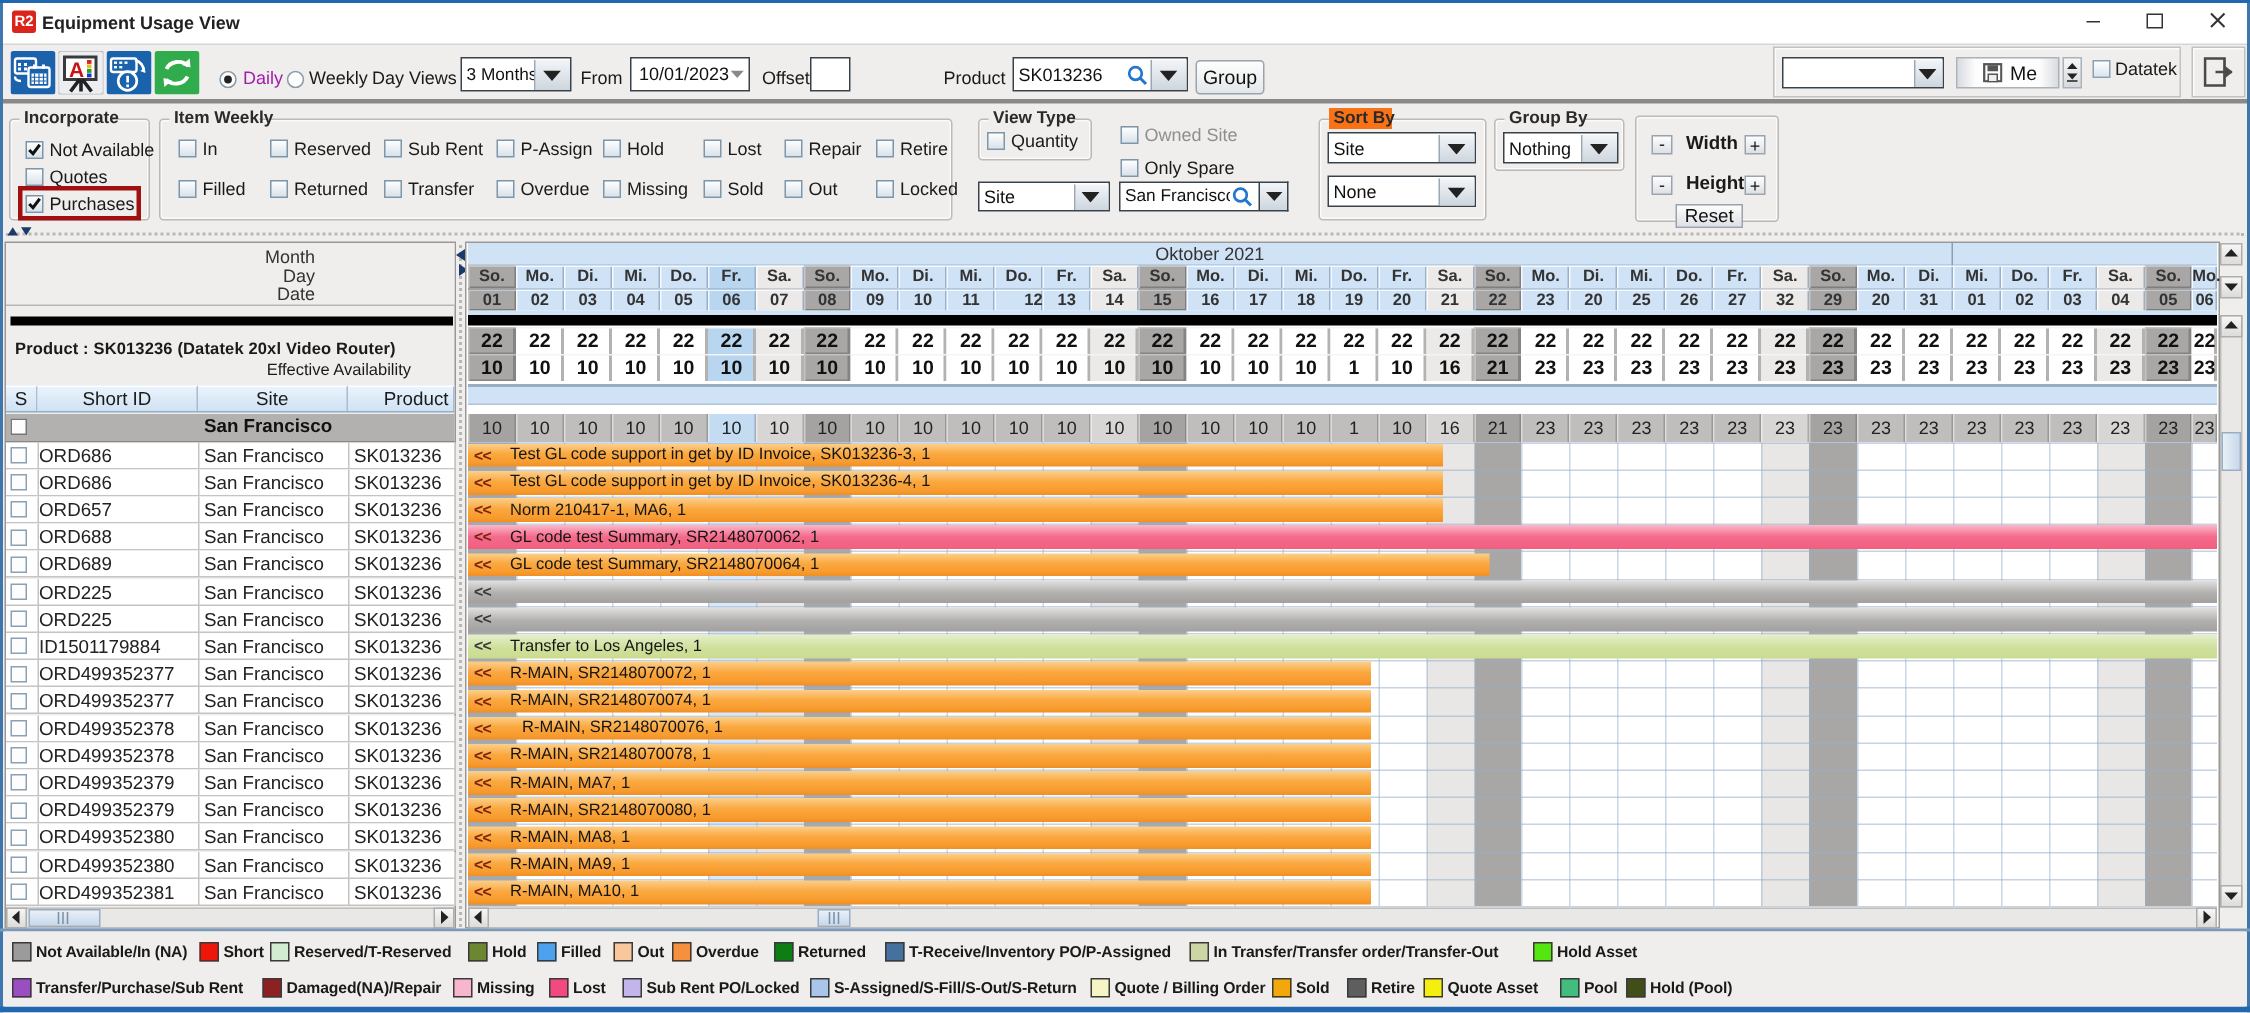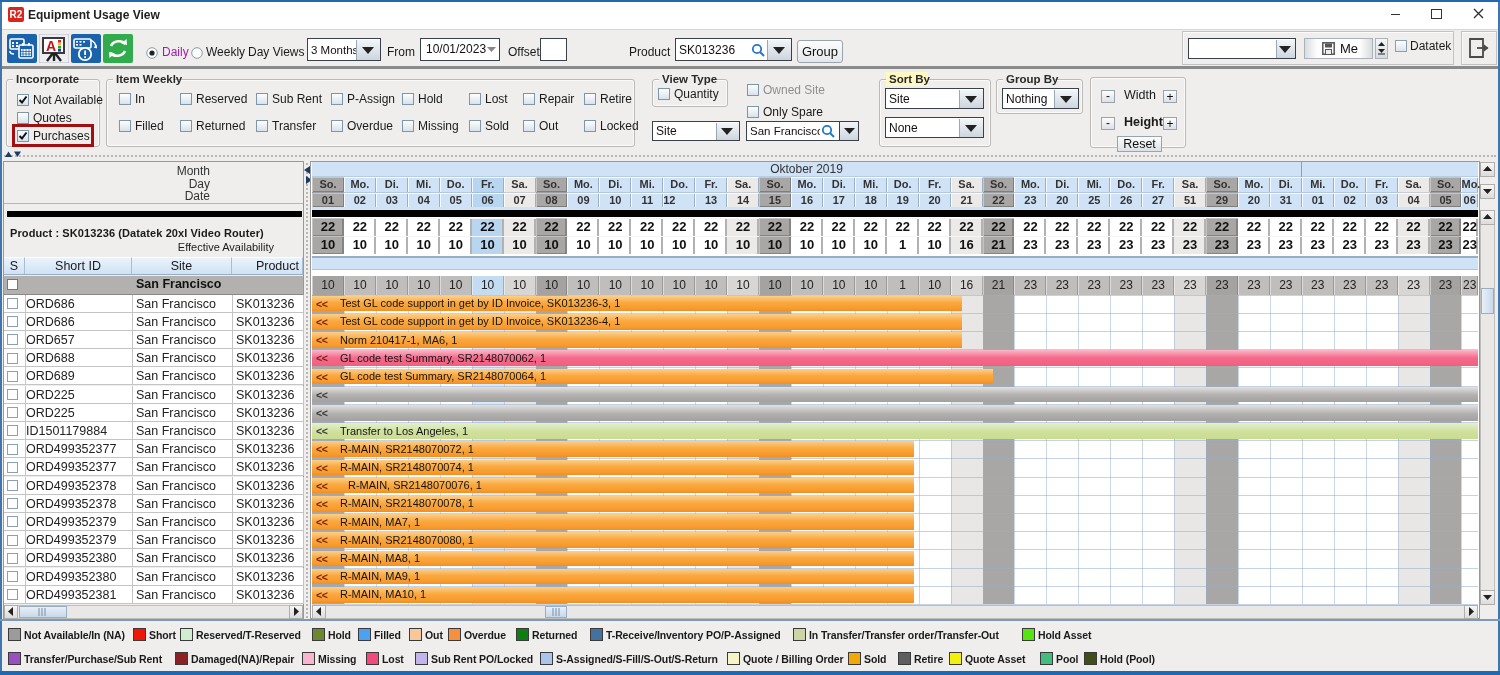--- a/index.html
+++ b/index.html
@@ -195,21 +195,21 @@
 <div class="abs" style="left:750px;top:122.5px;width:70px;height:17px;font-size:11.5px;color:#111;line-height:17px;overflow:hidden;white-space:nowrap;">San Francisco</div>
 <svg class="abs" style="left:821px;top:124px;" width="14" height="14">
     <circle cx="6" cy="6" r="4.2" fill="none" stroke="#2277cc" stroke-width="1.8"></circle>
     <path d="M9 9 L13 13" stroke="#2277cc" stroke-width="2"></path>
   </svg>
 <div class="abs" style="left:840px;top:121px;width:19px;height:20px;background:linear-gradient(#f2f5f8,#cdd6de);border-left:1px solid #9aa8b4;border:1.5px solid #39424b;border-left:none;"></div>
 <svg class="abs" style="left:844px;top:128px;" width="11" height="6">
     <path d="M0 0 h11 l-5.5 6 z" fill="#222"></path>
   </svg>
 <div class="abs" style="left:879px;top:79px;width:112px;height:68px;border:1px solid #bcbab8;box-shadow:inset 0 0 0 1px #fbfaf9;border-radius:3px;"></div>
-<div class="abs" style="left:886px;top:72px;width:42px;height:14px;background:#fef9c3;font-size:11.5px;font-weight:bold;color:#2a2a2a;line-height:14px;padding-left:3px;white-space:nowrap;">Sort By</div>
+<div class="abs" style="left:886px;top:72px;width:42px;height:14px;background:#f97316;font-size:11.5px;font-weight:bold;color:#2a2a2a;line-height:14px;padding-left:3px;white-space:nowrap;">Sort By</div>
 <div class="abs" style="left:885px;top:88px;width:99px;height:21px;background:#fff;border:1.5px solid #39424b;"></div>
 <div class="abs" style="left:889px;top:89.5px;width:70px;height:18px;font-size:12px;color:#111;line-height:18px;overflow:hidden;white-space:nowrap;">Site</div>
 <div class="abs" style="left:958.5px;top:89.5px;width:24px;height:18px;background:linear-gradient(#f2f5f8,#cdd6de);border-left:1px solid #9aa8b4;"></div>
 <svg class="abs" style="left:964.5px;top:95.5px;" width="12" height="7">
     <path d="M0 0 h12 l-6 7 z" fill="#222"></path>
   </svg>
 <div class="abs" style="left:885px;top:117px;width:99px;height:21px;background:#fff;border:1.5px solid #39424b;"></div>
 <div class="abs" style="left:889px;top:118.5px;width:70px;height:18px;font-size:12px;color:#111;line-height:18px;overflow:hidden;white-space:nowrap;">None</div>
 <div class="abs" style="left:958.5px;top:118.5px;width:24px;height:18px;background:linear-gradient(#f2f5f8,#cdd6de);border-left:1px solid #9aa8b4;"></div>
 <svg class="abs" style="left:964.5px;top:124.5px;" width="12" height="7">
@@ -218,21 +218,21 @@
 <div class="abs" style="left:996px;top:79px;width:87px;height:35px;border:1px solid #bcbab8;box-shadow:inset 0 0 0 1px #fbfaf9;border-radius:3px;"></div>
 <div class="abs" style="left:1003px;top:72px;width:52px;height:14px;background:#efeeed;font-size:11.5px;font-weight:bold;color:#2a2a2a;line-height:14px;padding-left:3px;white-space:nowrap;">Group By</div>
 <div class="abs" style="left:1002px;top:88px;width:77px;height:21px;background:#fff;border:1.5px solid #39424b;"></div>
 <div class="abs" style="left:1006px;top:89.5px;width:48px;height:18px;font-size:12px;color:#111;line-height:18px;overflow:hidden;white-space:nowrap;">Nothing</div>
 <div class="abs" style="left:1053.5px;top:89.5px;width:24px;height:18px;background:linear-gradient(#f2f5f8,#cdd6de);border-left:1px solid #9aa8b4;"></div>
 <svg class="abs" style="left:1059.5px;top:95.5px;" width="12" height="7">
     <path d="M0 0 h12 l-6 7 z" fill="#222"></path>
   </svg>
 <div class="abs" style="left:1090px;top:77px;width:96px;height:71px;border:1px solid #bcbab8;box-shadow:inset 0 0 0 1px #fbfaf9;border-radius:3px;"></div>
 <div class="abs" style="left:1101px;top:90px;width:14px;height:13px;background:linear-gradient(#fdfdfd,#dde1e5);border:1px solid #9aa4ae;font-size:12px;text-align:center;color:#111;line-height:11px;">-</div>
-<div class="abs" style="left:1124px;top:88px;width:34px;height:15px;font-size:12.5px;font-weight:normal;color:#1a1a1a;white-space:nowrap;">Width</div>
+<div class="abs" style="left:1124px;top:88px;width:34px;height:15px;font-size:12.5px;font-weight:bold;color:#1a1a1a;white-space:nowrap;">Width</div>
 <div class="abs" style="left:1163px;top:90px;width:14px;height:13px;background:linear-gradient(#fdfdfd,#dde1e5);border:1px solid #9aa4ae;font-size:12px;text-align:center;color:#111;line-height:12px;">+</div>
 <div class="abs" style="left:1101px;top:117px;width:14px;height:13px;background:linear-gradient(#fdfdfd,#dde1e5);border:1px solid #9aa4ae;font-size:12px;text-align:center;color:#111;line-height:11px;">-</div>
 <div class="abs" style="left:1124px;top:115px;width:38px;height:15px;font-size:12.5px;font-weight:bold;color:#1a1a1a;white-space:nowrap;">Height</div>
 <div class="abs" style="left:1163px;top:117px;width:14px;height:13px;background:linear-gradient(#fdfdfd,#dde1e5);border:1px solid #9aa4ae;font-size:12px;text-align:center;color:#111;line-height:12px;">+</div>
 <div class="abs" style="left:1117px;top:136px;width:45px;height:16px;background:linear-gradient(#fdfdfd,#dde1e5);border:1px solid #9aa4ae;font-size:12.5px;text-align:center;color:#111;line-height:14px;">Reset</div>
 <div class="abs" style="left:4px;top:155px;width:1492px;height:0;border-top:2px dotted #b9b7b5;"></div>
 <svg class="abs" style="left:5px;top:151px;" width="18" height="7">
     <path d="M0 6 L3.5 0.5 L7 6 z" fill="#1a3a6a"></path>
     <path d="M9 0.5 L16 0.5 L12.5 6 z" fill="#1a3a6a"></path>
   </svg>
@@ -419,21 +419,21 @@
 <svg class="abs" style="left:38px;top:607.5px;" width="8" height="8">
     <path d="M1 0 v8 M4 0 v8 M7 0 v8" stroke="#7a8ea4"></path>
   </svg>
 <div class="abs" style="left:306px;top:163px;width:0;height:455px;border-left:2px dotted #b9b7b5;"></div>
 <svg class="abs" style="left:304px;top:166px;" width="8" height="18">
     <path d="M6 0 L0 4 L6 8 z" fill="#1a3a6a"></path>
     <path d="M2 10 L8 14 L2 18 z" fill="#1a3a6a"></path>
   </svg>
 <div class="abs" style="left:310px;top:161px;width:1170px;height:458px;background:#fff;border:1px solid #9a9896;"></div>
 <div class="abs" style="left:312px;top:162px;width:1166px;height:15px;background:#cfe2f6;border-bottom:1px solid #b8cce2;"></div>
-<div class="abs" style="left:312px;top:162px;width:989px;height:15px;font-size:12px;color:#333;text-align:center;line-height:15px;">Oktober 2019</div>
+<div class="abs" style="left:312px;top:162px;width:989px;height:15px;font-size:12px;color:#333;text-align:center;line-height:15px;">Oktober 2021</div>
 <div class="abs" style="left:1301px;top:162px;width:1px;height:15px;background:#8aa0b8;"></div>
 <div class="abs" style="left:312px;top:177px;width:31.93px;height:15px;background:#a9a7a5;box-shadow:inset 1px 1px 0 #c8c6c4,inset -1px -1px 0 #807e7c;font-size:11px;color:#333;text-align:center;line-height:15px;font-weight:bold;">So.</div>
 <div class="abs" style="left:312px;top:192px;width:31.93px;height:15px;background:#a9a7a5;box-shadow:inset 1px 1px 0 #c8c6c4,inset -1px -1px 0 #807e7c;font-size:11px;color:#333;text-align:center;line-height:15px;font-weight:bold;border-top:1px solid rgba(130,150,170,.35);">01</div>
 <div class="abs" style="left:343.93px;top:177px;width:31.93px;height:15px;background:#cfe2f6;box-shadow:inset 1px 1px 0 rgba(255,255,255,.8),inset -1px 0 0 #9ab0c6;font-size:11px;color:#333;text-align:center;line-height:15px;font-weight:bold;">Mo.</div>
 <div class="abs" style="left:343.93px;top:192px;width:31.93px;height:15px;background:#cfe2f6;box-shadow:inset 1px 1px 0 rgba(255,255,255,.8),inset -1px 0 0 #9ab0c6;font-size:11px;color:#333;text-align:center;line-height:15px;font-weight:bold;border-top:1px solid rgba(130,150,170,.35);">02</div>
 <div class="abs" style="left:375.86px;top:177px;width:31.93px;height:15px;background:#cfe2f6;box-shadow:inset 1px 1px 0 rgba(255,255,255,.8),inset -1px 0 0 #9ab0c6;font-size:11px;color:#333;text-align:center;line-height:15px;font-weight:bold;">Di.</div>
 <div class="abs" style="left:375.86px;top:192px;width:31.93px;height:15px;background:#cfe2f6;box-shadow:inset 1px 1px 0 rgba(255,255,255,.8),inset -1px 0 0 #9ab0c6;font-size:11px;color:#333;text-align:center;line-height:15px;font-weight:bold;border-top:1px solid rgba(130,150,170,.35);">03</div>
 <div class="abs" style="left:407.79px;top:177px;width:31.93px;height:15px;background:#cfe2f6;box-shadow:inset 1px 1px 0 rgba(255,255,255,.8),inset -1px 0 0 #9ab0c6;font-size:11px;color:#333;text-align:center;line-height:15px;font-weight:bold;">Mi.</div>
 <div class="abs" style="left:407.79px;top:192px;width:31.93px;height:15px;background:#cfe2f6;box-shadow:inset 1px 1px 0 rgba(255,255,255,.8),inset -1px 0 0 #9ab0c6;font-size:11px;color:#333;text-align:center;line-height:15px;font-weight:bold;border-top:1px solid rgba(130,150,170,.35);">04</div>
 <div class="abs" style="left:439.72px;top:177px;width:31.93px;height:15px;background:#cfe2f6;box-shadow:inset 1px 1px 0 rgba(255,255,255,.8),inset -1px 0 0 #9ab0c6;font-size:11px;color:#333;text-align:center;line-height:15px;font-weight:bold;">Do.</div>
@@ -444,21 +444,21 @@
 <div class="abs" style="left:503.58px;top:192px;width:31.93px;height:15px;background:#eceae8;box-shadow:inset 1px 1px 0 rgba(255,255,255,.8),inset -1px 0 0 #9ab0c6;font-size:11px;color:#333;text-align:center;line-height:15px;font-weight:bold;border-top:1px solid rgba(130,150,170,.35);">07</div>
 <div class="abs" style="left:535.51px;top:177px;width:31.93px;height:15px;background:#a9a7a5;box-shadow:inset 1px 1px 0 #c8c6c4,inset -1px -1px 0 #807e7c;font-size:11px;color:#333;text-align:center;line-height:15px;font-weight:bold;">So.</div>
 <div class="abs" style="left:535.51px;top:192px;width:31.93px;height:15px;background:#a9a7a5;box-shadow:inset 1px 1px 0 #c8c6c4,inset -1px -1px 0 #807e7c;font-size:11px;color:#333;text-align:center;line-height:15px;font-weight:bold;border-top:1px solid rgba(130,150,170,.35);">08</div>
 <div class="abs" style="left:567.44px;top:177px;width:31.93px;height:15px;background:#cfe2f6;box-shadow:inset 1px 1px 0 rgba(255,255,255,.8),inset -1px 0 0 #9ab0c6;font-size:11px;color:#333;text-align:center;line-height:15px;font-weight:bold;">Mo.</div>
 <div class="abs" style="left:567.44px;top:192px;width:31.93px;height:15px;background:#cfe2f6;box-shadow:inset 1px 1px 0 rgba(255,255,255,.8),inset -1px 0 0 #9ab0c6;font-size:11px;color:#333;text-align:center;line-height:15px;font-weight:bold;border-top:1px solid rgba(130,150,170,.35);">09</div>
 <div class="abs" style="left:599.37px;top:177px;width:31.93px;height:15px;background:#cfe2f6;box-shadow:inset 1px 1px 0 rgba(255,255,255,.8),inset -1px 0 0 #9ab0c6;font-size:11px;color:#333;text-align:center;line-height:15px;font-weight:bold;">Di.</div>
 <div class="abs" style="left:599.37px;top:192px;width:31.93px;height:15px;background:#cfe2f6;box-shadow:inset 1px 1px 0 rgba(255,255,255,.8),inset -1px 0 0 #9ab0c6;font-size:11px;color:#333;text-align:center;line-height:15px;font-weight:bold;border-top:1px solid rgba(130,150,170,.35);">10</div>
 <div class="abs" style="left:631.3px;top:177px;width:31.93px;height:15px;background:#cfe2f6;box-shadow:inset 1px 1px 0 rgba(255,255,255,.8),inset -1px 0 0 #9ab0c6;font-size:11px;color:#333;text-align:center;line-height:15px;font-weight:bold;">Mi.</div>
 <div class="abs" style="left:631.3px;top:192px;width:31.93px;height:15px;background:#cfe2f6;box-shadow:inset 1px 1px 0 rgba(255,255,255,.8),inset -1px 0 0 #9ab0c6;font-size:11px;color:#333;text-align:center;line-height:15px;font-weight:bold;border-top:1px solid rgba(130,150,170,.35);">11</div>
 <div class="abs" style="left:663.23px;top:177px;width:31.93px;height:15px;background:#cfe2f6;box-shadow:inset 1px 1px 0 rgba(255,255,255,.8),inset -1px 0 0 #9ab0c6;font-size:11px;color:#333;text-align:center;line-height:15px;font-weight:bold;">Do.</div>
-<div class="abs" style="left:663.23px;top:192px;width:31.93px;height:15px;background:#cfe2f6;box-shadow:inset 1px 1px 0 rgba(255,255,255,.8),inset -1px 0 0 #9ab0c6;font-size:11px;color:#333;text-align:left;line-height:15px;font-weight:bold;border-top:1px solid rgba(130,150,170,.35);">12</div>
+<div class="abs" style="left:663.23px;top:192px;width:31.93px;height:15px;background:#cfe2f6;box-shadow:inset 1px 1px 0 rgba(255,255,255,.8),inset -1px 0 0 #9ab0c6;font-size:11px;color:#333;text-align:right;line-height:15px;font-weight:bold;border-top:1px solid rgba(130,150,170,.35);">12</div>
 <div class="abs" style="left:695.16px;top:177px;width:31.93px;height:15px;background:#cfe2f6;box-shadow:inset 1px 1px 0 rgba(255,255,255,.8),inset -1px 0 0 #9ab0c6;font-size:11px;color:#333;text-align:center;line-height:15px;font-weight:bold;">Fr.</div>
 <div class="abs" style="left:695.16px;top:192px;width:31.93px;height:15px;background:#cfe2f6;box-shadow:inset 1px 1px 0 rgba(255,255,255,.8),inset -1px 0 0 #9ab0c6;font-size:11px;color:#333;text-align:center;line-height:15px;font-weight:bold;border-top:1px solid rgba(130,150,170,.35);">13</div>
 <div class="abs" style="left:727.09px;top:177px;width:31.93px;height:15px;background:#eceae8;box-shadow:inset 1px 1px 0 rgba(255,255,255,.8),inset -1px 0 0 #9ab0c6;font-size:11px;color:#333;text-align:center;line-height:15px;font-weight:bold;">Sa.</div>
 <div class="abs" style="left:727.09px;top:192px;width:31.93px;height:15px;background:#eceae8;box-shadow:inset 1px 1px 0 rgba(255,255,255,.8),inset -1px 0 0 #9ab0c6;font-size:11px;color:#333;text-align:center;line-height:15px;font-weight:bold;border-top:1px solid rgba(130,150,170,.35);">14</div>
 <div class="abs" style="left:759.02px;top:177px;width:31.93px;height:15px;background:#a9a7a5;box-shadow:inset 1px 1px 0 #c8c6c4,inset -1px -1px 0 #807e7c;font-size:11px;color:#333;text-align:center;line-height:15px;font-weight:bold;">So.</div>
 <div class="abs" style="left:759.02px;top:192px;width:31.93px;height:15px;background:#a9a7a5;box-shadow:inset 1px 1px 0 #c8c6c4,inset -1px -1px 0 #807e7c;font-size:11px;color:#333;text-align:center;line-height:15px;font-weight:bold;border-top:1px solid rgba(130,150,170,.35);">15</div>
 <div class="abs" style="left:790.95px;top:177px;width:31.93px;height:15px;background:#cfe2f6;box-shadow:inset 1px 1px 0 rgba(255,255,255,.8),inset -1px 0 0 #9ab0c6;font-size:11px;color:#333;text-align:center;line-height:15px;font-weight:bold;">Mo.</div>
 <div class="abs" style="left:790.95px;top:192px;width:31.93px;height:15px;background:#cfe2f6;box-shadow:inset 1px 1px 0 rgba(255,255,255,.8),inset -1px 0 0 #9ab0c6;font-size:11px;color:#333;text-align:center;line-height:15px;font-weight:bold;border-top:1px solid rgba(130,150,170,.35);">16</div>
 <div class="abs" style="left:822.88px;top:177px;width:31.93px;height:15px;background:#cfe2f6;box-shadow:inset 1px 1px 0 rgba(255,255,255,.8),inset -1px 0 0 #9ab0c6;font-size:11px;color:#333;text-align:center;line-height:15px;font-weight:bold;">Di.</div>
 <div class="abs" style="left:822.88px;top:192px;width:31.93px;height:15px;background:#cfe2f6;box-shadow:inset 1px 1px 0 rgba(255,255,255,.8),inset -1px 0 0 #9ab0c6;font-size:11px;color:#333;text-align:center;line-height:15px;font-weight:bold;border-top:1px solid rgba(130,150,170,.35);">17</div>
@@ -476,21 +476,21 @@
 <div class="abs" style="left:1014.46px;top:192px;width:31.93px;height:15px;background:#cfe2f6;box-shadow:inset 1px 1px 0 rgba(255,255,255,.8),inset -1px 0 0 #9ab0c6;font-size:11px;color:#333;text-align:center;line-height:15px;font-weight:bold;border-top:1px solid rgba(130,150,170,.35);">23</div>
 <div class="abs" style="left:1046.39px;top:177px;width:31.93px;height:15px;background:#cfe2f6;box-shadow:inset 1px 1px 0 rgba(255,255,255,.8),inset -1px 0 0 #9ab0c6;font-size:11px;color:#333;text-align:center;line-height:15px;font-weight:bold;">Di.</div>
 <div class="abs" style="left:1046.39px;top:192px;width:31.93px;height:15px;background:#cfe2f6;box-shadow:inset 1px 1px 0 rgba(255,255,255,.8),inset -1px 0 0 #9ab0c6;font-size:11px;color:#333;text-align:center;line-height:15px;font-weight:bold;border-top:1px solid rgba(130,150,170,.35);">20</div>
 <div class="abs" style="left:1078.32px;top:177px;width:31.93px;height:15px;background:#cfe2f6;box-shadow:inset 1px 1px 0 rgba(255,255,255,.8),inset -1px 0 0 #9ab0c6;font-size:11px;color:#333;text-align:center;line-height:15px;font-weight:bold;">Mi.</div>
 <div class="abs" style="left:1078.32px;top:192px;width:31.93px;height:15px;background:#cfe2f6;box-shadow:inset 1px 1px 0 rgba(255,255,255,.8),inset -1px 0 0 #9ab0c6;font-size:11px;color:#333;text-align:center;line-height:15px;font-weight:bold;border-top:1px solid rgba(130,150,170,.35);">25</div>
 <div class="abs" style="left:1110.25px;top:177px;width:31.93px;height:15px;background:#cfe2f6;box-shadow:inset 1px 1px 0 rgba(255,255,255,.8),inset -1px 0 0 #9ab0c6;font-size:11px;color:#333;text-align:center;line-height:15px;font-weight:bold;">Do.</div>
 <div class="abs" style="left:1110.25px;top:192px;width:31.93px;height:15px;background:#cfe2f6;box-shadow:inset 1px 1px 0 rgba(255,255,255,.8),inset -1px 0 0 #9ab0c6;font-size:11px;color:#333;text-align:center;line-height:15px;font-weight:bold;border-top:1px solid rgba(130,150,170,.35);">26</div>
 <div class="abs" style="left:1142.18px;top:177px;width:31.93px;height:15px;background:#cfe2f6;box-shadow:inset 1px 1px 0 rgba(255,255,255,.8),inset -1px 0 0 #9ab0c6;font-size:11px;color:#333;text-align:center;line-height:15px;font-weight:bold;">Fr.</div>
 <div class="abs" style="left:1142.18px;top:192px;width:31.93px;height:15px;background:#cfe2f6;box-shadow:inset 1px 1px 0 rgba(255,255,255,.8),inset -1px 0 0 #9ab0c6;font-size:11px;color:#333;text-align:center;line-height:15px;font-weight:bold;border-top:1px solid rgba(130,150,170,.35);">27</div>
 <div class="abs" style="left:1174.11px;top:177px;width:31.93px;height:15px;background:#eceae8;box-shadow:inset 1px 1px 0 rgba(255,255,255,.8),inset -1px 0 0 #9ab0c6;font-size:11px;color:#333;text-align:center;line-height:15px;font-weight:bold;">Sa.</div>
-<div class="abs" style="left:1174.11px;top:192px;width:31.93px;height:15px;background:#eceae8;box-shadow:inset 1px 1px 0 rgba(255,255,255,.8),inset -1px 0 0 #9ab0c6;font-size:11px;color:#333;text-align:center;line-height:15px;font-weight:bold;border-top:1px solid rgba(130,150,170,.35);">51</div>
+<div class="abs" style="left:1174.11px;top:192px;width:31.93px;height:15px;background:#eceae8;box-shadow:inset 1px 1px 0 rgba(255,255,255,.8),inset -1px 0 0 #9ab0c6;font-size:11px;color:#333;text-align:center;line-height:15px;font-weight:bold;border-top:1px solid rgba(130,150,170,.35);">32</div>
 <div class="abs" style="left:1206.04px;top:177px;width:31.93px;height:15px;background:#a9a7a5;box-shadow:inset 1px 1px 0 #c8c6c4,inset -1px -1px 0 #807e7c;font-size:11px;color:#333;text-align:center;line-height:15px;font-weight:bold;">So.</div>
 <div class="abs" style="left:1206.04px;top:192px;width:31.93px;height:15px;background:#a9a7a5;box-shadow:inset 1px 1px 0 #c8c6c4,inset -1px -1px 0 #807e7c;font-size:11px;color:#333;text-align:center;line-height:15px;font-weight:bold;border-top:1px solid rgba(130,150,170,.35);">29</div>
 <div class="abs" style="left:1237.97px;top:177px;width:31.93px;height:15px;background:#cfe2f6;box-shadow:inset 1px 1px 0 rgba(255,255,255,.8),inset -1px 0 0 #9ab0c6;font-size:11px;color:#333;text-align:center;line-height:15px;font-weight:bold;">Mo.</div>
 <div class="abs" style="left:1237.97px;top:192px;width:31.93px;height:15px;background:#cfe2f6;box-shadow:inset 1px 1px 0 rgba(255,255,255,.8),inset -1px 0 0 #9ab0c6;font-size:11px;color:#333;text-align:center;line-height:15px;font-weight:bold;border-top:1px solid rgba(130,150,170,.35);">20</div>
 <div class="abs" style="left:1269.9px;top:177px;width:31.93px;height:15px;background:#cfe2f6;box-shadow:inset 1px 1px 0 rgba(255,255,255,.8),inset -1px 0 0 #9ab0c6;font-size:11px;color:#333;text-align:center;line-height:15px;font-weight:bold;">Di.</div>
 <div class="abs" style="left:1269.9px;top:192px;width:31.93px;height:15px;background:#cfe2f6;box-shadow:inset 1px 1px 0 rgba(255,255,255,.8),inset -1px 0 0 #9ab0c6;font-size:11px;color:#333;text-align:center;line-height:15px;font-weight:bold;border-top:1px solid rgba(130,150,170,.35);">31</div>
 <div class="abs" style="left:1301.83px;top:177px;width:31.93px;height:15px;background:#cfe2f6;box-shadow:inset 1px 1px 0 rgba(255,255,255,.8),inset -1px 0 0 #9ab0c6;font-size:11px;color:#333;text-align:center;line-height:15px;font-weight:bold;">Mi.</div>
 <div class="abs" style="left:1301.83px;top:192px;width:31.93px;height:15px;background:#cfe2f6;box-shadow:inset 1px 1px 0 rgba(255,255,255,.8),inset -1px 0 0 #9ab0c6;font-size:11px;color:#333;text-align:center;line-height:15px;font-weight:bold;border-top:1px solid rgba(130,150,170,.35);">01</div>
 <div class="abs" style="left:1333.76px;top:177px;width:31.93px;height:15px;background:#cfe2f6;box-shadow:inset 1px 1px 0 rgba(255,255,255,.8),inset -1px 0 0 #9ab0c6;font-size:11px;color:#333;text-align:center;line-height:15px;font-weight:bold;">Do.</div>
 <div class="abs" style="left:1333.76px;top:192px;width:31.93px;height:15px;background:#cfe2f6;box-shadow:inset 1px 1px 0 rgba(255,255,255,.8),inset -1px 0 0 #9ab0c6;font-size:11px;color:#333;text-align:center;line-height:15px;font-weight:bold;border-top:1px solid rgba(130,150,170,.35);">02</div>

